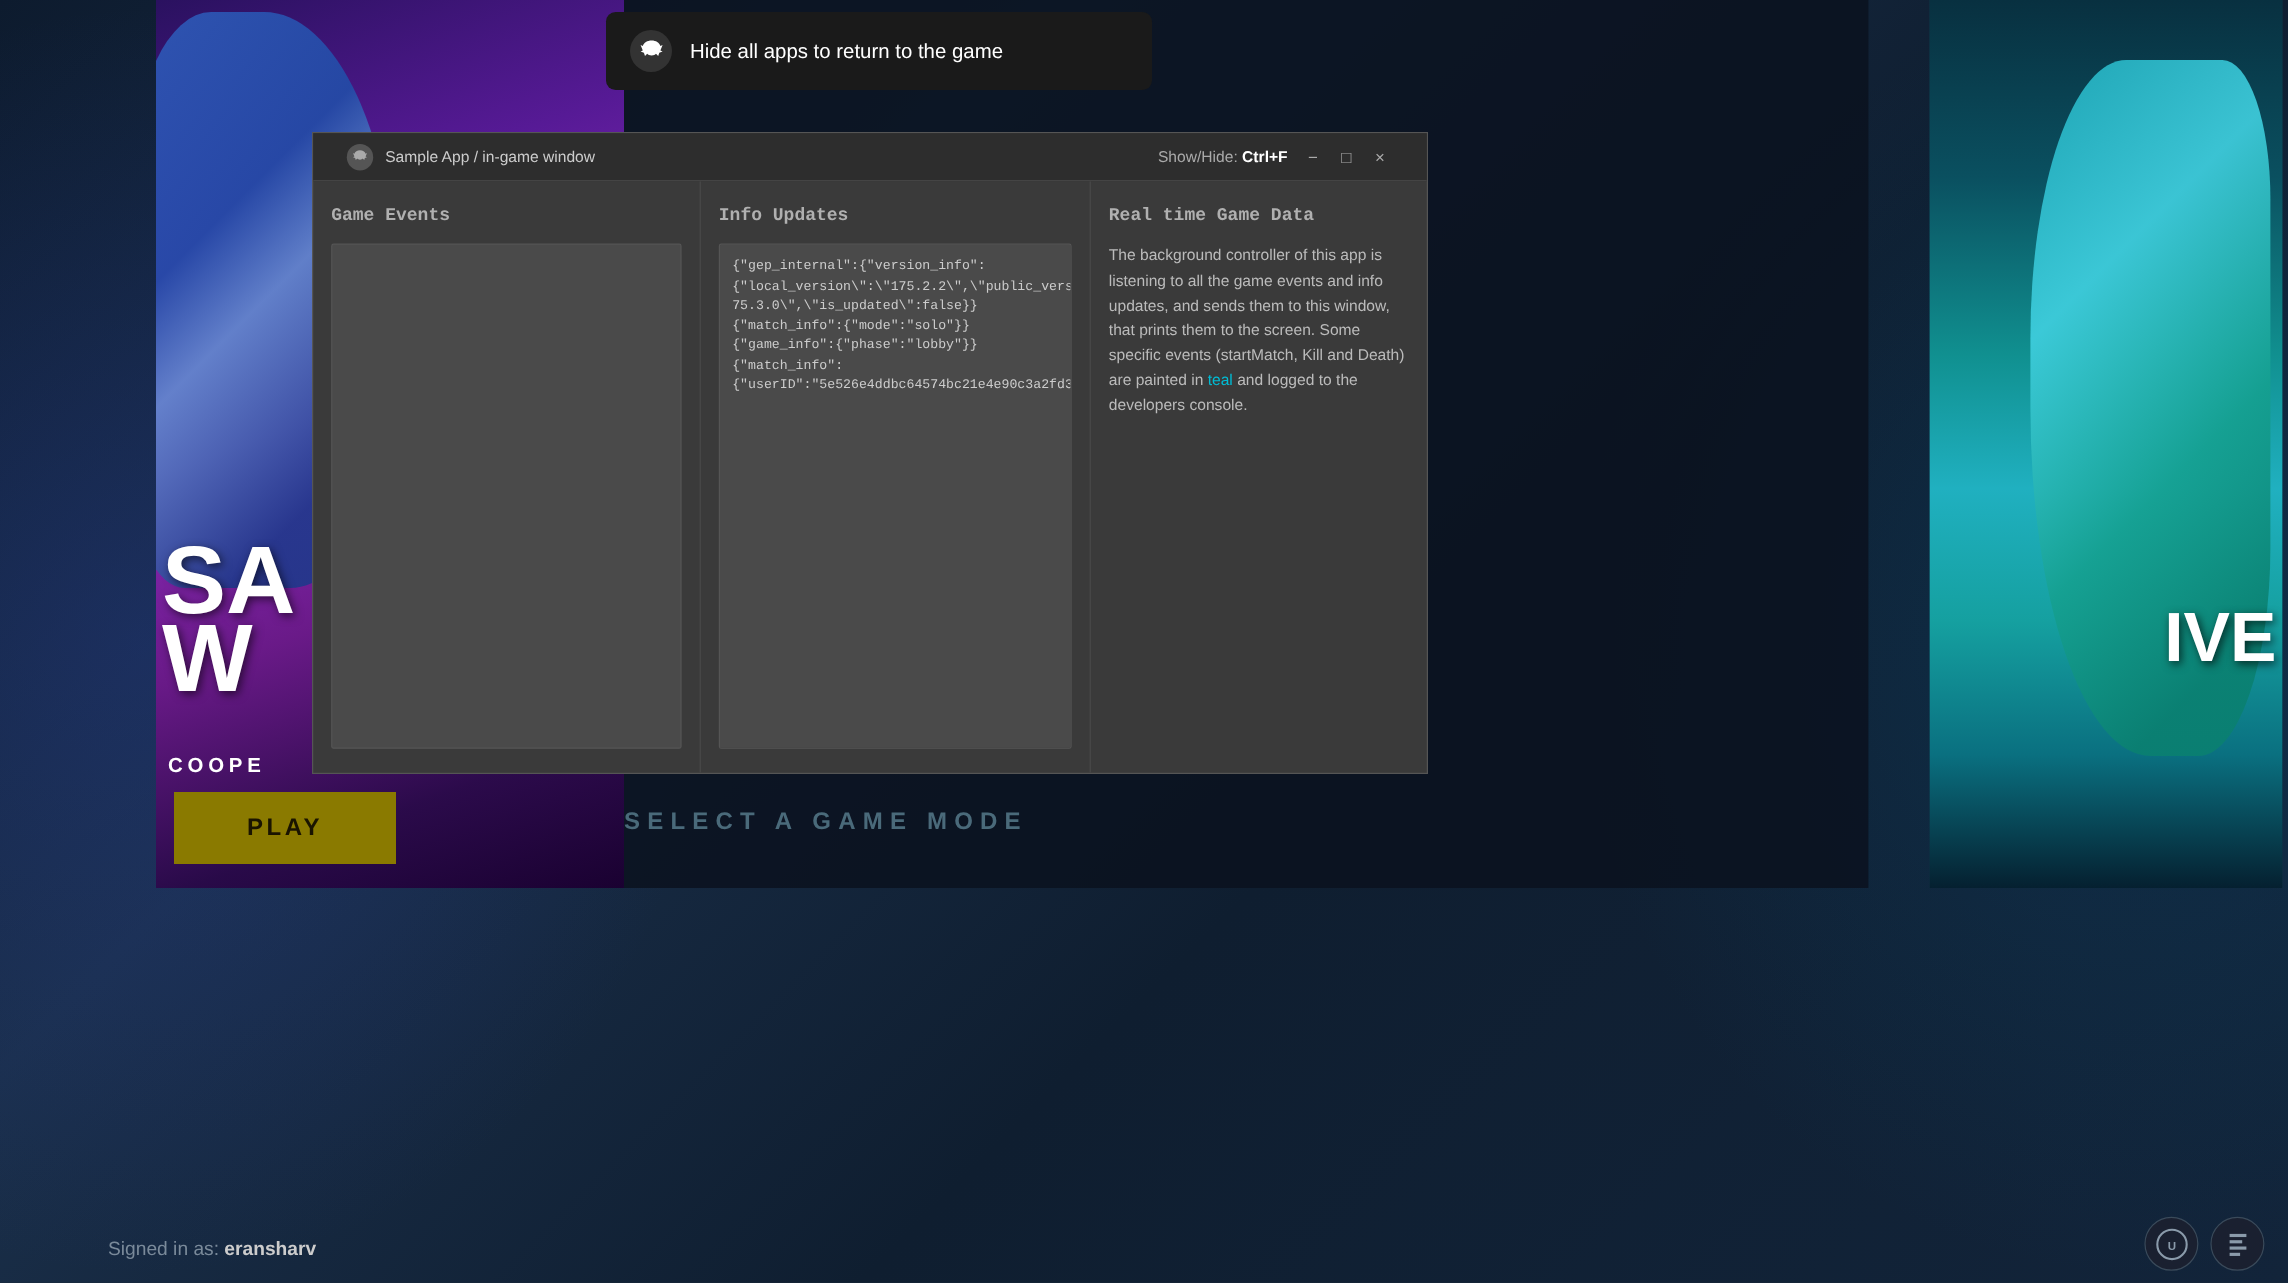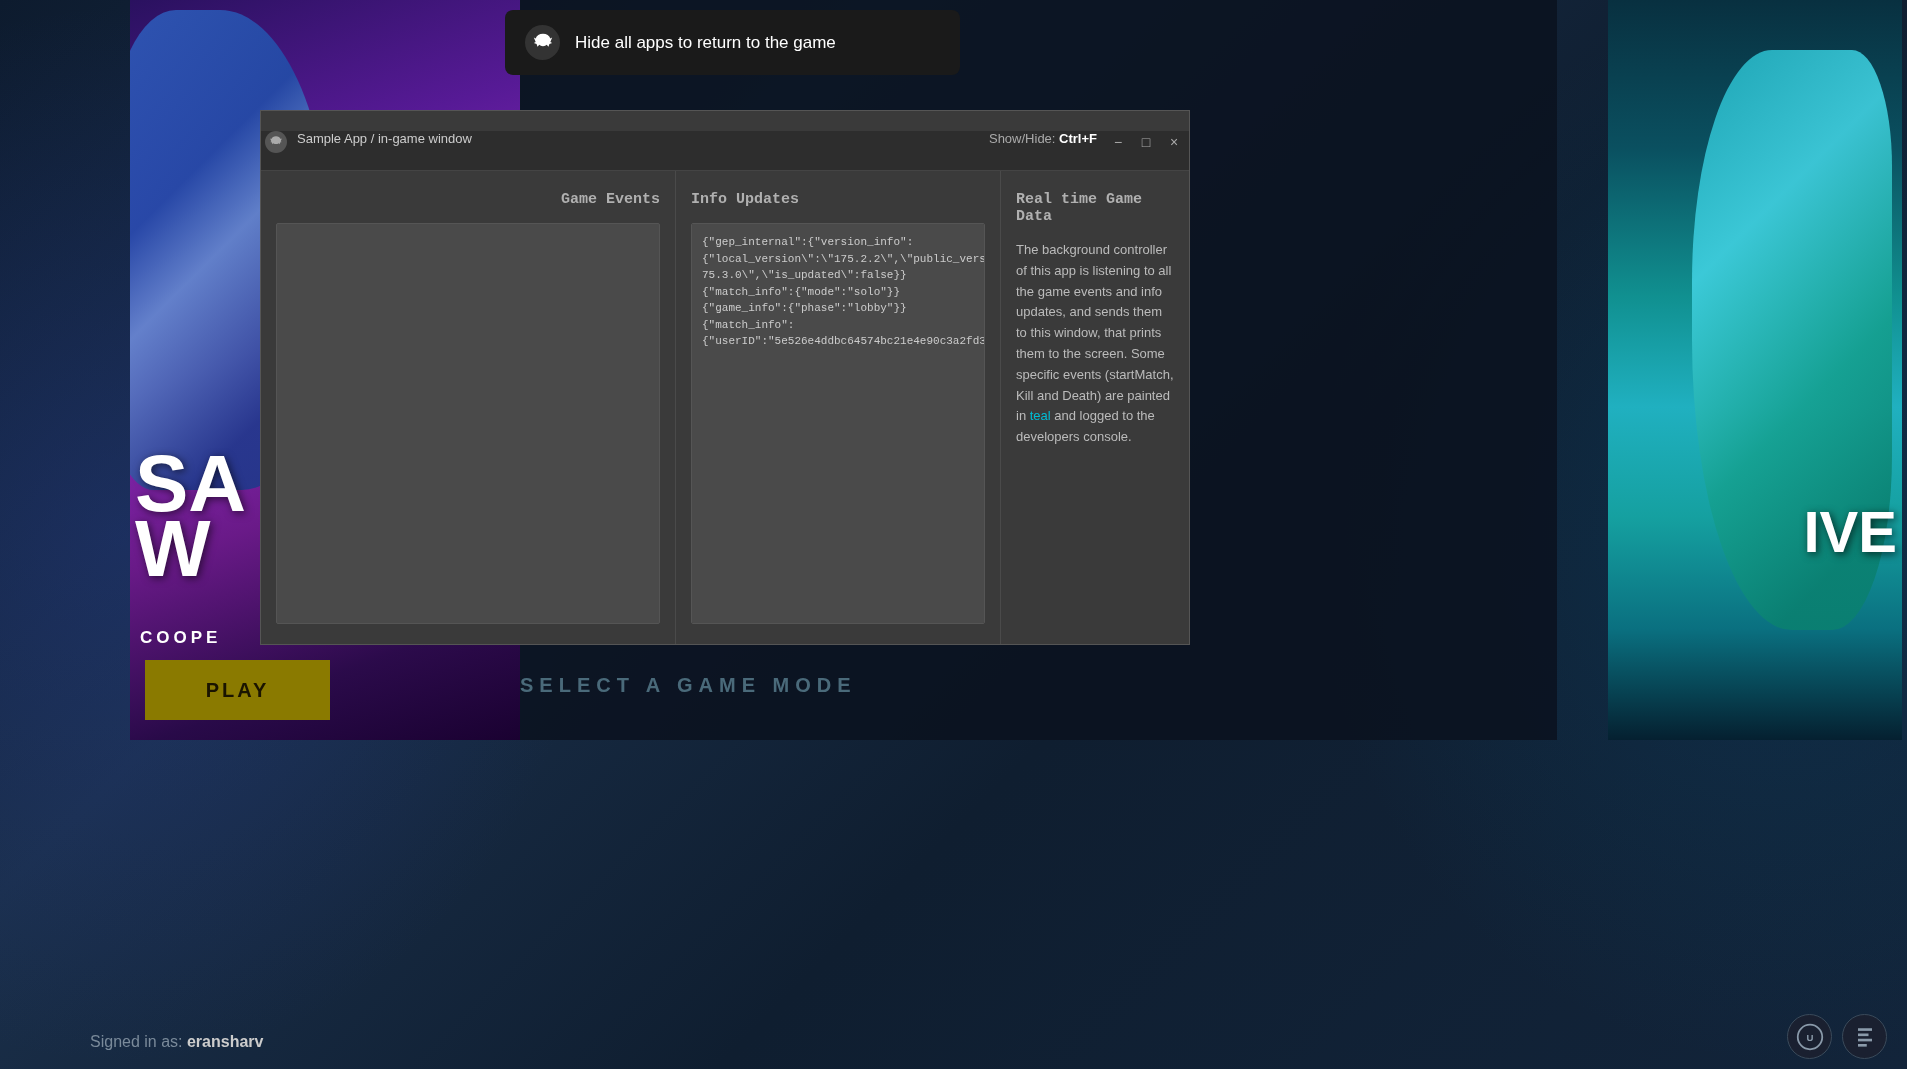--- a/index.html
+++ b/index.html
@@ -133,26 +133,25 @@
       border: 1px solid #555;
       z-index: 50;
       display: flex;
       flex-direction: column;
     }
 
     .window-titlebar {
       height: 40px;
       background: #2d2d2d;
       display: flex;
-      align-items: flex-start;
-      padding: 0 4px;
+      align-items: center;
+      padding: 0 28px;
       gap: 10px;
       flex-shrink: 0;
       border-bottom: 1px solid #444;
-      margin-top: 20px;
     }
 
     .window-icon {
       width: 22px;
       height: 22px;
       background: #555;
       border-radius: 50%;
       display: flex;
       align-items: center;
       justify-content: center;
@@ -194,26 +193,25 @@
     }
 
     .window-content {
       display: flex;
       flex: 1;
       overflow: hidden;
     }
 
     
     .panel-game-events {
-      width: 415px;
+      width: 323px;
       padding: 20px 15px;
       display: flex;
       flex-direction: column;
       border-right: 1px solid #4a4a4a;
-      text-align: right;
     }
 
     .panel-title {
       font-family: 'Courier New', monospace;
       color: #b0b0b0;
       font-size: 15px;
       font-weight: 600;
       margin-bottom: 15px;
     }
 

